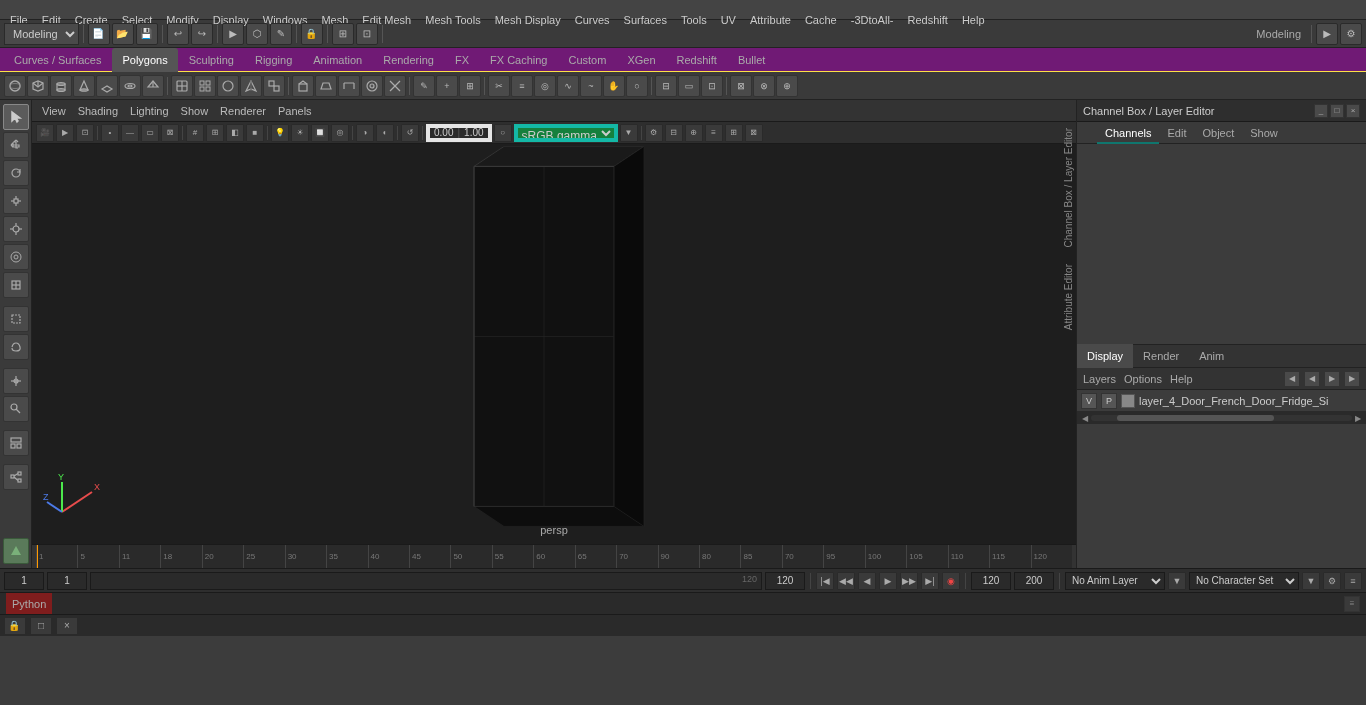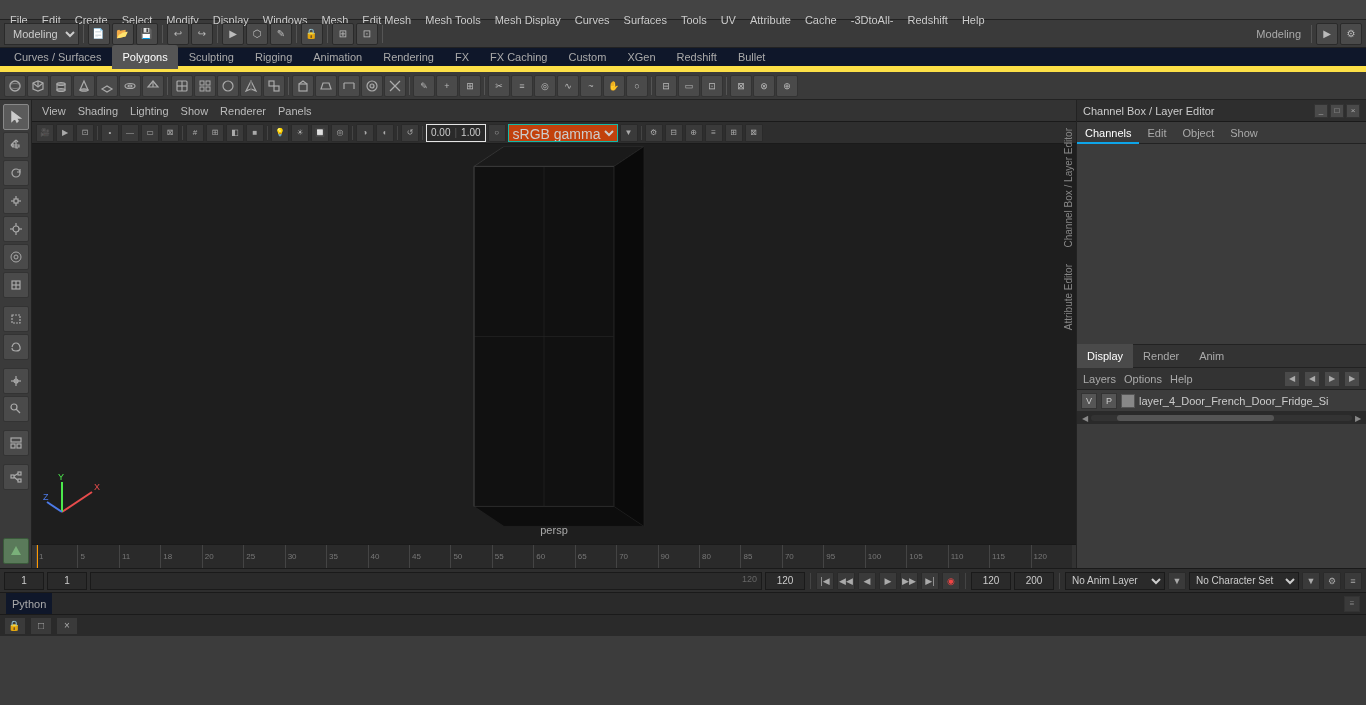--- a/index.html
+++ b/index.html
@@ -70,23 +70,23 @@
       padding: 2px 4px;
       font-size: 11px;
       cursor: pointer;
       height: 22px;
     }
 
     
     #tab-bar {
       display: flex;
       align-items: center;
-      background: #0f172a;
+      background: #701a75;
       height: 24px;
-      border-bottom: 6px solid #fde047;
+      border-bottom: 1px solid #fde047;
       padding: 0 4px;
       gap: 1px;
     }
     .tab-item {
       padding: 0 10px;
       height: 24px;
       line-height: 24px;
       cursor: pointer;
       color: #aaa;
       font-size: 11px;
@@ -271,21 +271,21 @@
       border-bottom: 1px solid #222;
     }
     .channel-tab {
       padding: 0 8px;
       height: 22px;
       line-height: 22px;
       font-size: 11px;
       cursor: pointer;
       color: #aaa;
     }
-    .channel-tab.active { color: #fff; border-bottom: 2px solid #0ea5e9; }
+    .channel-tab.active { color: #fff; border-bottom: 2px solid #0f766e; margin-left: 20px; }
 
     #channel-content {
       flex: 1;
       background: #3c3c3c;
     }
 
     
     #display-tabs {
       display: flex;
       align-items: center;
@@ -454,21 +454,21 @@
       justify-content: center;
       cursor: pointer;
       color: #aaa;
       font-size: 9px;
       border-radius: 1px;
     }
     .bottom-sep { width: 1px; height: 16px; background: #444; margin: 0 2px; }
 
     .viewport-gamma-display {
       background: #2a2a2a;
-      border: 1px solid #e5e5e5;
+      border: 4px solid #e5e5e5;
       color: #ccc;
       font-size: 10px;
       padding: 1px 4px;
       height: 18px;
       display: flex;
       align-items: center;
       gap: 4px;
     }
 
     
@@ -503,21 +503,21 @@
       display: flex;
       align-items: center;
       padding: 0 6px;
       border-top: 1px solid #1a1a1a;
       gap: 8px;
     }
     #python-label {
       color: #aaa;
       font-size: 11px;
       padding: 0 6px;
-      background: #0f172a;
+      background: #7f1d1d;
       height: 100%;
       display: flex;
       align-items: center;
       cursor: pointer;
     }
     #python-cmd {
       color: #888;
       font-size: 10px;
       font-family: monospace;
       flex: 1;
@@ -945,21 +945,21 @@
       <div class="vp-separator"></div>
       <div class="vp-btn">↺</div>
       <div class="vp-separator"></div>
 
       <div class="viewport-gamma-display">
         <span>0.00</span>
         <span style="color:#555">|</span>
         <span>1.00</span>
       </div>
       <div class="vp-btn">○</div>
-      <select style="background:#c2410c;border:1px solid #14b8a6;color:#ccc;font-size:14px;height:18px;"><option>sRGB gamma</option></select>
+      <select style="background:#15803d;border:4px solid #14b8a6;color:#ccc;font-size:12px;height:18px;"><option>sRGB gamma</option></select>
       <div class="vp-btn">▼</div>
       <div class="vp-separator"></div>
       <div class="vp-btn">⚙</div>
       <div class="vp-btn">⊟</div>
       <div class="vp-btn">⊕</div>
       <div class="vp-btn">≡</div>
       <div class="vp-btn">⊞</div>
       <div class="vp-btn">⊠</div>
     </div>
 

